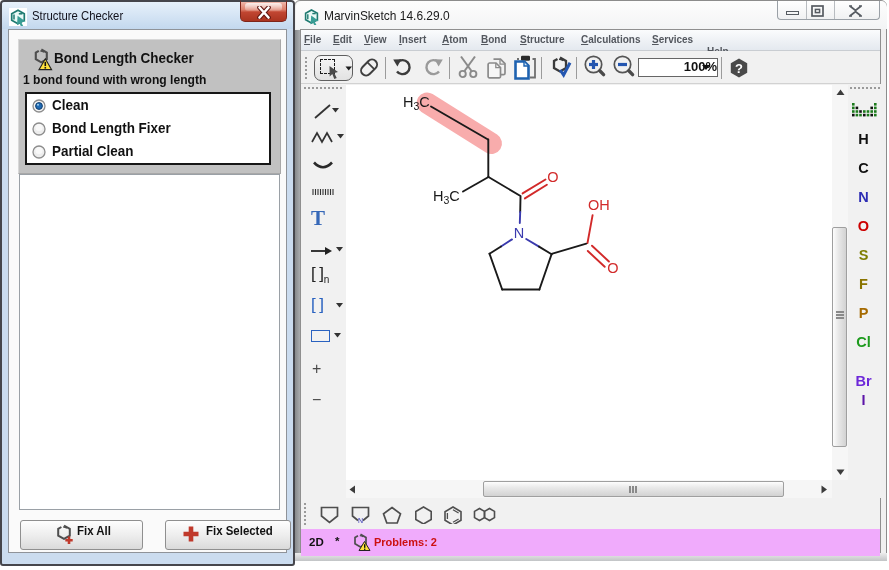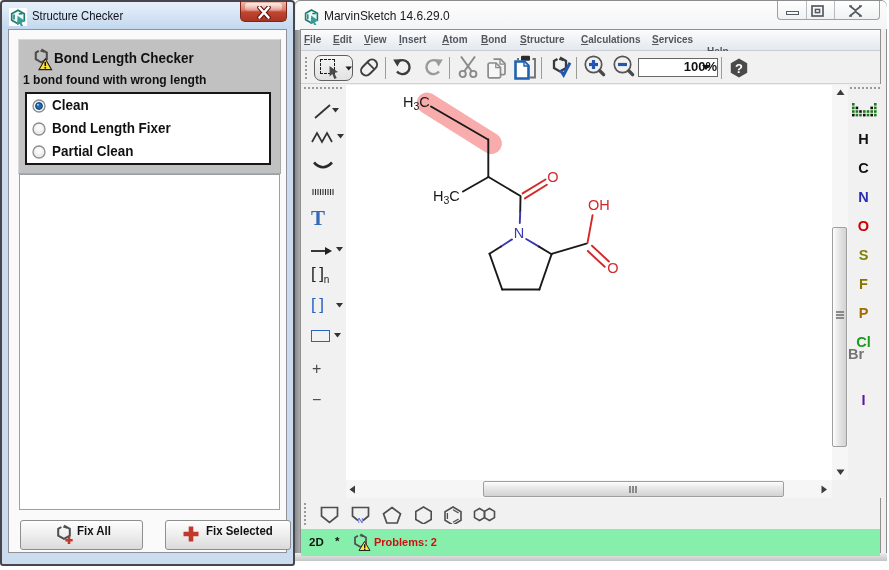--- a/index.html
+++ b/index.html
@@ -277,21 +277,21 @@
       </g>
     </svg>
     <div class="abs" style="left:0;top:47px;width:31px;text-align:center;color:#111;">H</div>
     <div class="abs" style="left:0;top:76px;width:31px;text-align:center;color:#111;">C</div>
     <div class="abs" style="left:0;top:105px;width:31px;text-align:center;color:#2d2db4;">N</div>
     <div class="abs" style="left:0;top:134px;width:31px;text-align:center;color:#cc0000;">O</div>
     <div class="abs" style="left:0;top:163px;width:31px;text-align:center;color:#7e7e00;">S</div>
     <div class="abs" style="left:0;top:192px;width:31px;text-align:center;color:#8a7400;">F</div>
     <div class="abs" style="left:0;top:221px;width:31px;text-align:center;color:#a56a00;">P</div>
     <div class="abs" style="left:0;top:250px;width:31px;text-align:center;color:#1d9b1d;">Cl</div>
-    <div class="abs" style="left:0;top:262px;width:31px;text-align:left;color:#737373;">Br</div>
+    <div class="abs" style="left:0;top:289px;width:31px;text-align:center;color:#6d28d9;">Br</div>
     <div class="abs" style="left:0;top:308px;width:31px;text-align:center;color:#5c14a8;">I</div>
   </div>
 
   <div class="abs" id="hscroll" style="left:51px;top:479px;width:486px;height:18px;background:#f6f6f6;">
     <svg class="abs" style="left:3px;top:5px;" width="7" height="9" viewBox="0 0 7 9">
           <polygon points="6,0.5 6,8.5 0.5,4.5" fill="#3c3c3c"></polygon>
         </svg>
     <div class="abs" style="left:137px;top:1px;width:301px;height:16px;background:linear-gradient(#fdfdfd,#e9e9e9 40%,#d2d2d2);border:1px solid #9f9f9f;border-radius:2px;box-sizing:border-box;">
       <div class="abs" style="left:145px;top:4px;width:1.5px;height:7px;background:#8a8a8a;"></div>
       <div class="abs" style="left:148px;top:4px;width:1.5px;height:7px;background:#8a8a8a;"></div>
@@ -320,21 +320,21 @@
     <svg class="abs" style="left:142px;top:8px;" width="20" height="18" viewBox="0 0 20 18">
       <polygon points="10,1 18,5.7 18,14.3 10,19 2,14.3 2,5.7" fill="none" stroke="#4e4e4e" stroke-width="1.6"></polygon>
       <path d="M10,3.8 L15.6,7 M15.6,13 L10,16.2 M4.4,7 v6" fill="none" stroke="#4e4e4e" stroke-width="1.3"></path>
     </svg>
     <svg class="abs" style="left:172px;top:9px;" width="23" height="16" viewBox="0 0 23 16">
       <polygon points="6.5,1.5 11.5,4.4 11.5,10.6 6.5,13.5 1.5,10.6 1.5,4.4" fill="none" stroke="#4e4e4e" stroke-width="1.6"></polygon>
       <polygon points="16.5,1.5 21.5,4.4 21.5,10.6 16.5,13.5 11.5,10.6 11.5,4.4" fill="none" stroke="#4e4e4e" stroke-width="1.6"></polygon>
     </svg>
   </div>
 
-  <div class="abs" id="status" style="left:6px;top:528px;width:579px;height:27px;background:#86efac;font-weight:bold;font-size:11.5px;color:#111;">
+  <div class="abs" id="status" style="left:6px;top:528px;width:579px;height:27px;background:#f0abfc;font-weight:bold;font-size:11.5px;color:#111;">
     <div class="abs" style="left:8px;top:7px;">2D</div>
     <div class="abs" style="left:34px;top:6px;">*</div>
     <svg class="abs" style="left:52px;top:4px;" width="18" height="18" viewBox="0 0 18 18">
       <path d="M7.5,1.2 L13,4.4 v6.4 L7.5,14 L2,10.8 V4.4 L5,2.7" fill="none" stroke="#4e4e4e" stroke-width="1.7"></path>
       <path d="M6.8,2.6 a5,5 0 0 1 3.2,1.1" fill="none" stroke="#4e4e4e" stroke-width="1.2"></path>
       <polygon points="11.5,8.5 17,17.5 6,17.5" fill="#ffe13d" stroke="#222" stroke-width="1"></polygon>
       <rect x="11" y="11.2" width="1.4" height="3.6" fill="#111"></rect>
       <rect x="11" y="15.6" width="1.4" height="1.3" fill="#111"></rect>
     </svg>
     <div class="abs" style="left:73px;top:7px;color:#cc1111;font-size:11px;">Problems: 2</div>

